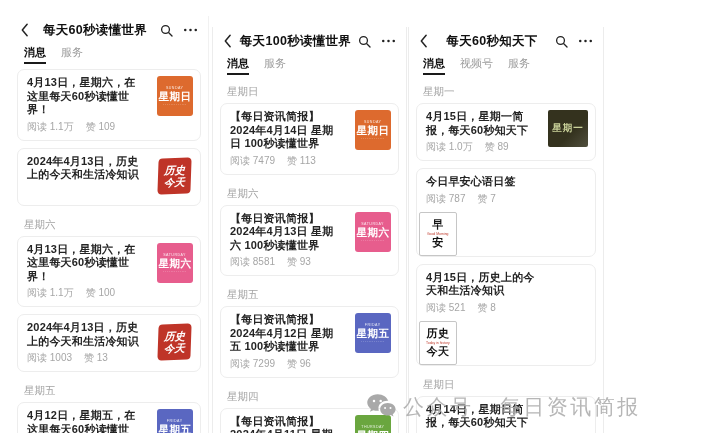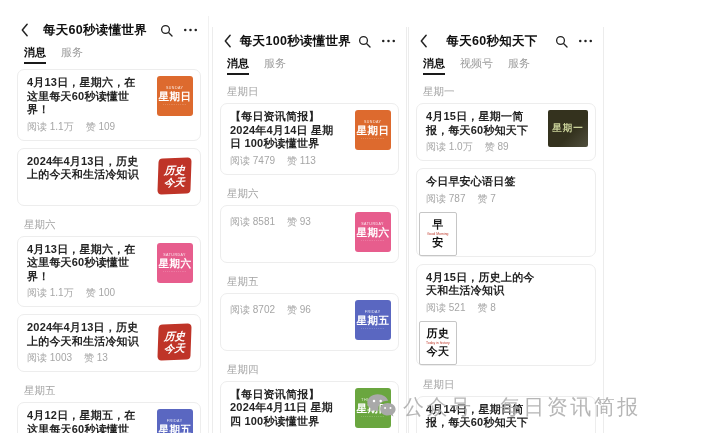--- a/index.html
+++ b/index.html
@@ -184,33 +184,35 @@
             <span>阅读 7479</span>
             <span>赞 113</span>
           </div>
           <div class="thumb wk" style="background: rgb(221, 106, 46);">
             <div class="wk-sub">SUNDAY</div>
             <div class="wk-main">星期日</div>
           </div>
         </div>
         <div class="sec-label">星期六</div>
         <div class="card">
+          <div class="itm-title">【每日资讯简报】2024年4月13日 星期六 100秒读懂世界</div>
           <div class="itm-meta">
             <span>阅读 8581</span>
             <span>赞 93</span>
           </div>
           <div class="thumb wk" style="background: rgb(231, 93, 141);">
             <div class="wk-sub">SATURDAY</div>
             <div class="wk-main">星期六</div>
           </div>
         </div>
         <div class="sec-label">星期五</div>
         <div class="card">
-          <div class="itm-meta">
-            <span>阅读 8702</span>
+          <div class="itm-title">【每日资讯简报】2024年4月12日 星期五 100秒读懂世界</div>
+          <div class="itm-meta">
+            <span>阅读 7299</span>
             <span>赞 96</span>
           </div>
           <div class="thumb wk" style="background: rgb(90, 103, 193);">
             <div class="wk-sub">FRIDAY</div>
             <div class="wk-main">星期五</div>
           </div>
         </div>
         <div class="sec-label">星期四</div>
         <div class="card">
           <div class="itm-title">【每日资讯简报】2024年4月11日 星期四 100秒读懂世界</div>

